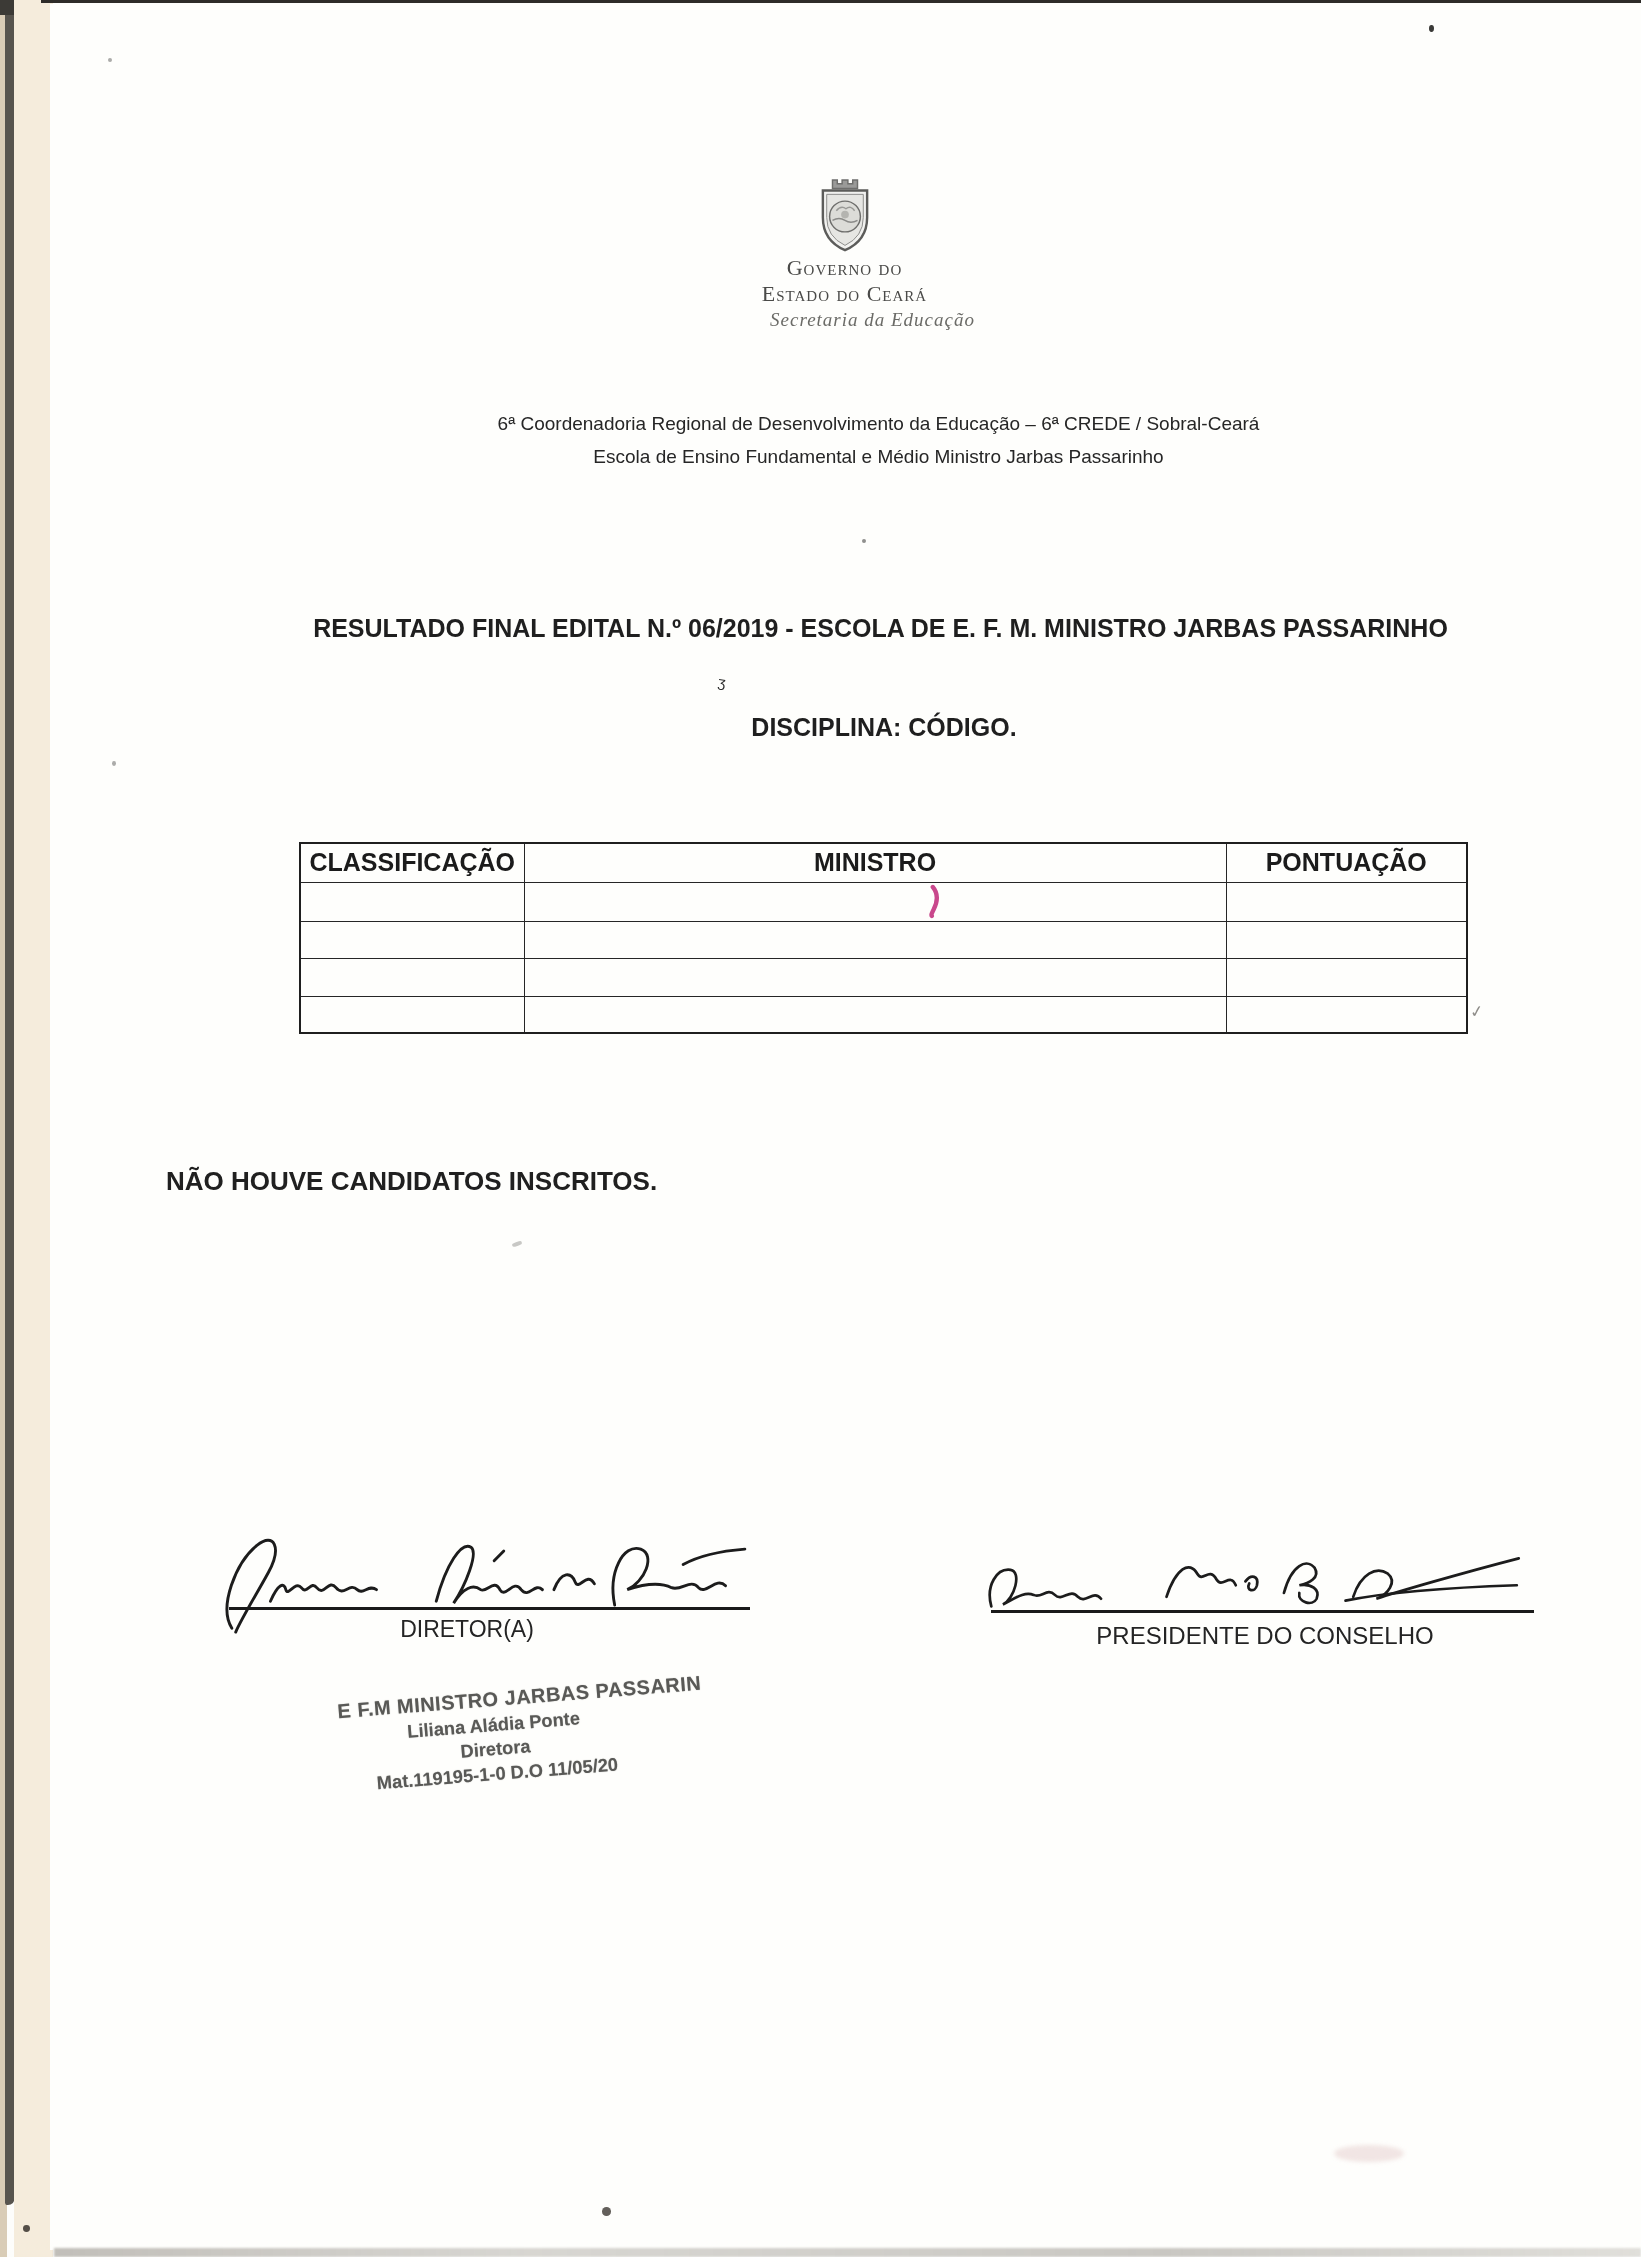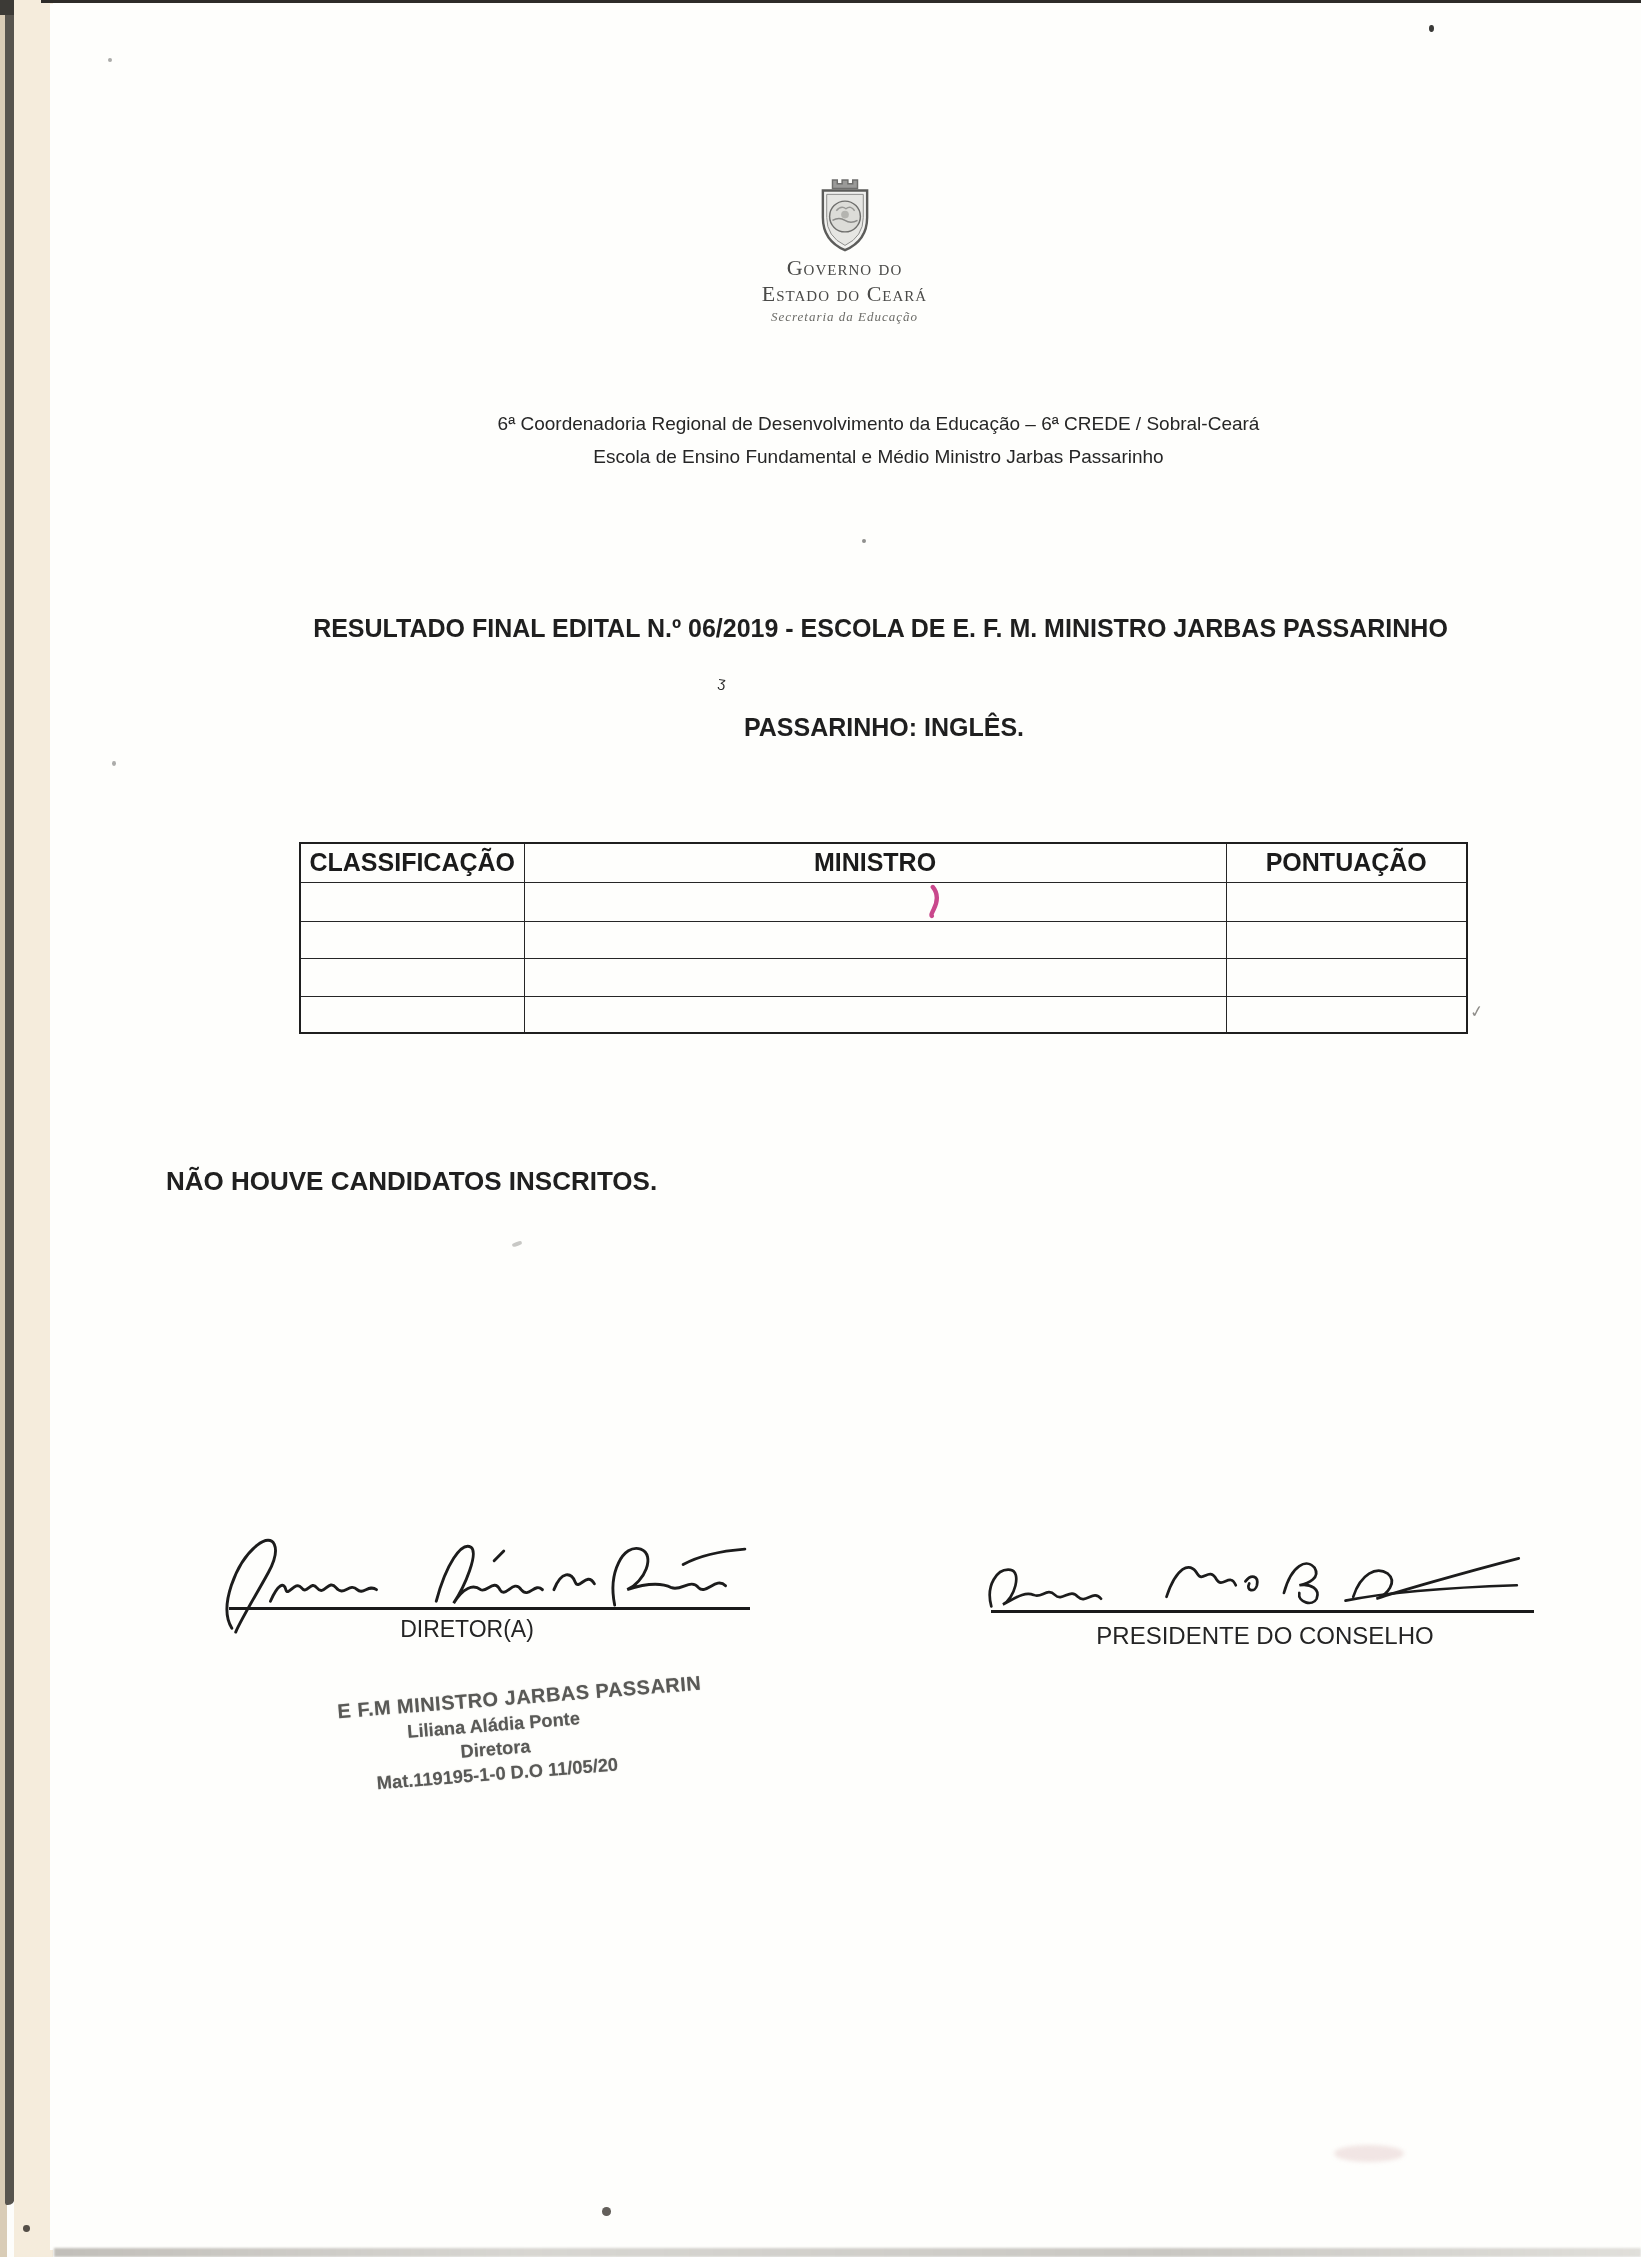--- a/index.html
+++ b/index.html
@@ -18,23 +18,23 @@
   .top-line{position:absolute;left:41px;top:0;width:1601px;height:2.9px;background:#2e2c29;}
   .bottom-band{position:absolute;left:54px;bottom:0;width:1587px;height:8.7px;
     background:linear-gradient(90deg, rgba(145,140,132,.55), rgba(160,156,148,.4) 30%, rgba(150,146,138,.5) 70%, rgba(170,166,158,.35));
     filter:blur(1px);}
   
   .logo-wrap{position:absolute;left:714px;top:178px;width:261px;text-align:center;}
   .crest{display:inline-block;}
   .logo-text{position:absolute;left:714px;top:255px;width:261px;text-align:center;
     font-family:"Liberation Serif", serif;font-variant:small-caps;
     font-size:22px;line-height:26px;color:#4a4a48;letter-spacing:1px;}
-  .logo-sub{position:absolute;left:714px;top:309px;width:261px;text-align:center;
+  .logo-sub{position:absolute;left:714px;top:309px;width:261px;text-align:right;
     font-family:"Liberation Serif", serif;font-style:italic;
-    font-size:13px;color:#6b6b67;letter-spacing:1px;}
+    font-size:19px;color:#6b6b67;letter-spacing:1px;}
   
   .org{position:absolute;left:280px;top:407px;width:1197px;text-align:center;
     font-size:19px;line-height:33px;color:#262626;}
   
   .title{position:absolute;left:193px;top:574px;width:1375px;text-align:center;
     font-size:25px;font-weight:bold;color:#1f1f1f;margin-top:40px;}
   .discipline{position:absolute;left:290px;top:713px;width:1188px;text-align:center;
     font-size:25px;font-weight:bold;color:#1f1f1f;}
   .tiny-mark{position:absolute;left:718px;top:674px;font-size:14.5px;color:#2a2a2a;transform:rotate(8deg);}
   
@@ -99,21 +99,21 @@
 
 <div class="org">
   <div>6ª Coordenadoria Regional de Desenvolvimento da Educação – 6ª CREDE / Sobral-Ceará</div>
   <div>Escola de Ensino Fundamental e Médio Ministro Jarbas Passarinho</div>
 </div>
 
 <div class="title">RESULTADO FINAL EDITAL N.º 06/2019 - ESCOLA DE E. F. M. MINISTRO JARBAS PASSARINHO</div>
 
 <div class="tiny-mark">ʒ</div>
 
-<div class="discipline">PASSARINHO: INGLÊS.</div>
+<div class="discipline">DISCIPLINA: CÓDIGO.</div>
 
 <table class="results">
   <colgroup>
       <col style="width:224px">
       <col style="width:702px">
       <col style="width:241px">
     </colgroup>
   <tbody>
       <tr style="height:39px">
     <th>CLASSIFICAÇÃO</th>

